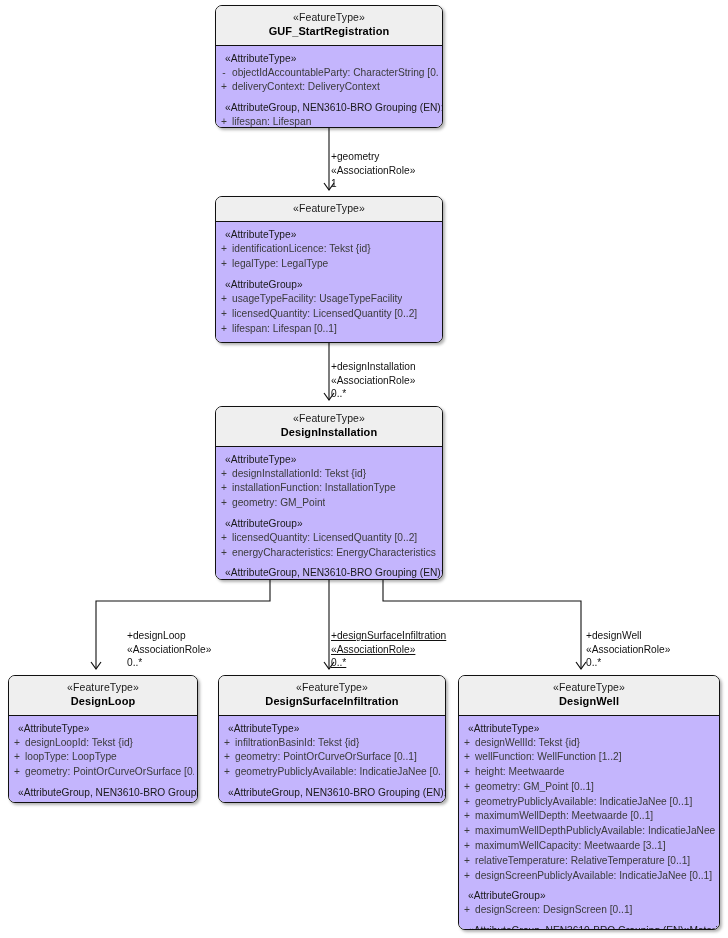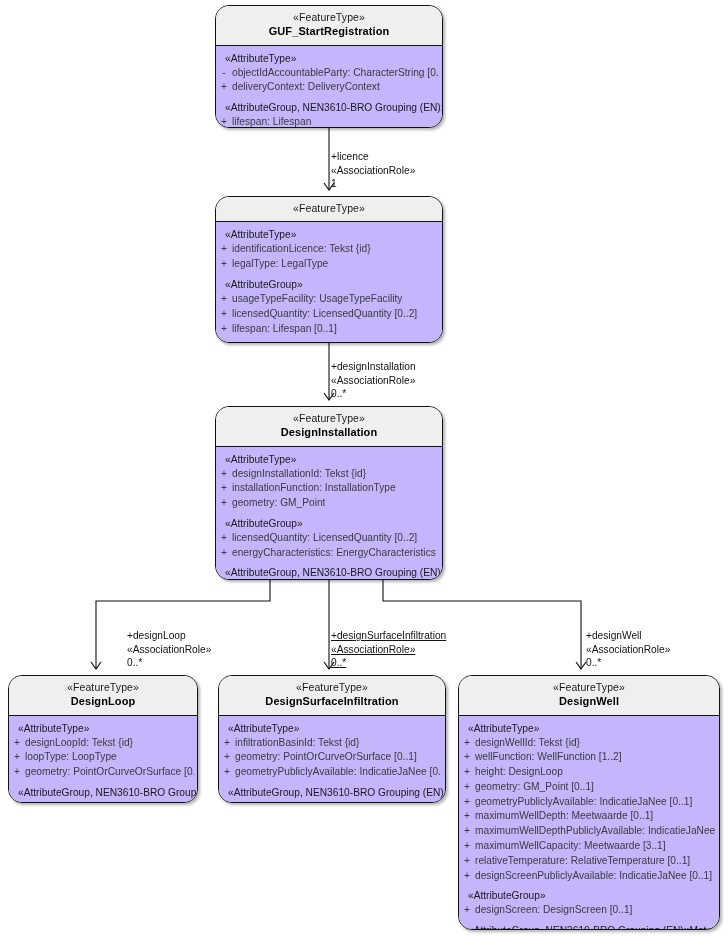--- a/index.html
+++ b/index.html
@@ -25,21 +25,21 @@
     left: 0; top: 0;
     width: 728px;
     height: 938px;
     pointer-events: none;
   }
   
   .uml-class {
     position: absolute;
     box-sizing: border-box;
     border: 1.6px solid #111111;
-    border-radius: 14px;
+    border-radius: 7px;
     background: #ffffff;
     box-shadow: 2px 2px 3px rgba(0,0,0,0.30);
     overflow: hidden;
   }
   .uml-header {
     background: #efefef;
     border-bottom: 1.6px solid #111111;
     padding: 5px 4px 6px 4px;
     text-align: center;
     line-height: 1.28;
@@ -268,21 +268,21 @@
           <div class="attr-row">
             <span class="attr-vis">+</span>
             <span class="attr-text">designWellId: Tekst {id}</span>
           </div>
           <div class="attr-row">
             <span class="attr-vis">+</span>
             <span class="attr-text">wellFunction: WellFunction [1..2]</span>
           </div>
           <div class="attr-row">
             <span class="attr-vis">+</span>
-            <span class="attr-text">height: DesignLoop</span>
+            <span class="attr-text">height: Meetwaarde</span>
           </div>
           <div class="attr-row">
             <span class="attr-vis">+</span>
             <span class="attr-text">geometry: GM_Point [0..1]</span>
           </div>
           <div class="attr-row">
             <span class="attr-vis">+</span>
             <span class="attr-text">geometryPubliclyAvailable: IndicatieJaNee [0..1]</span>
           </div>
           <div class="attr-row">
@@ -310,21 +310,21 @@
             <span class="attr-vis">+</span>
             <span class="attr-text">designScreen: DesignScreen [0..1]</span>
           </div>
           <div class="group-label spaced">«AttributeGroup, NEN3610-BRO Grouping (EN)::Material lif...</div>
         </div>
       </div>
     </div>
 
   <div id="labels-layer">
       <div class="assoc-label" style="left: 331px; top: 150px;">
-        <span class="role">+licence</span>
+        <span class="role">+geometry</span>
         <span class="stereo">«AssociationRole»</span>
         <span class="mult">1</span>
       </div>
       <div class="assoc-label" style="left: 331px; top: 360px;">
         <span class="role">+designInstallation</span>
         <span class="stereo">«AssociationRole»</span>
         <span class="mult">0..*</span>
       </div>
       <div class="assoc-label" style="left: 101px; top: 629px; margin-left: 26px;">
         <span class="role">+designLoop</span>

